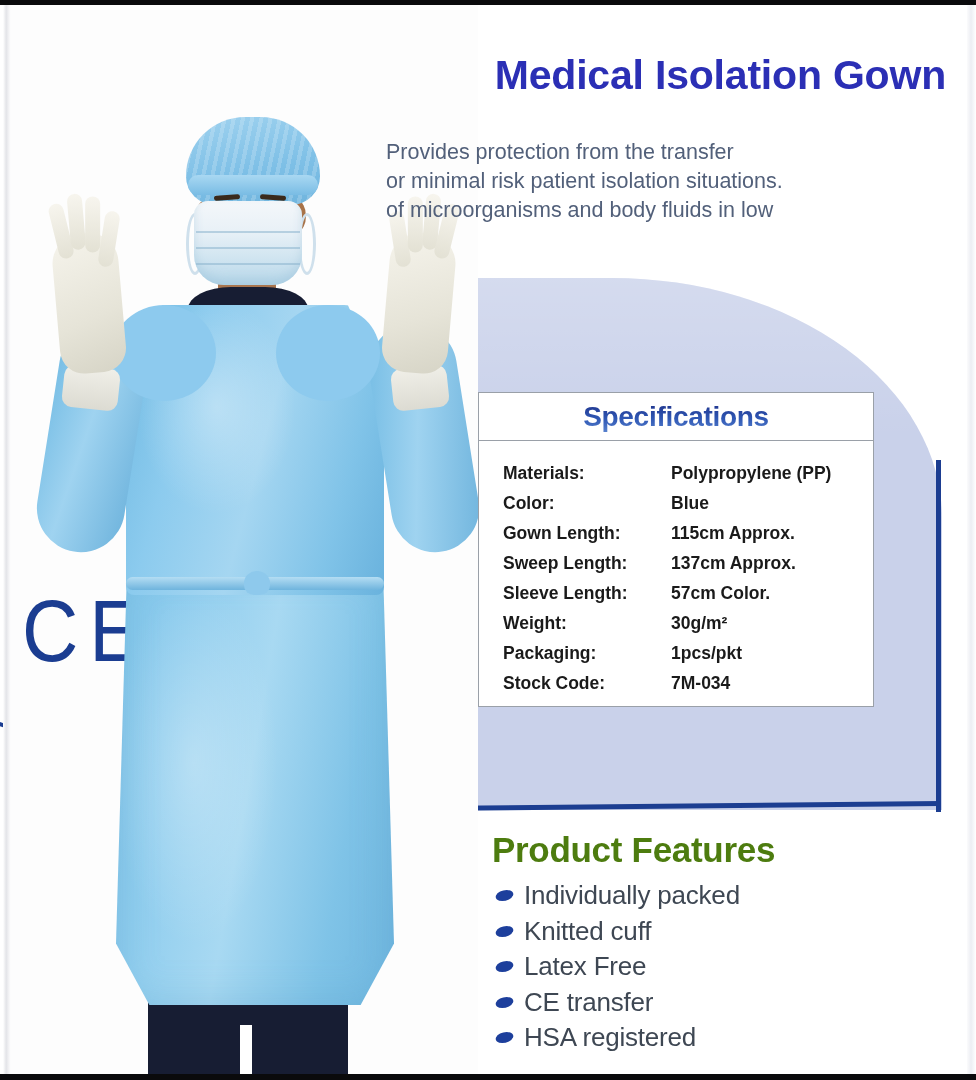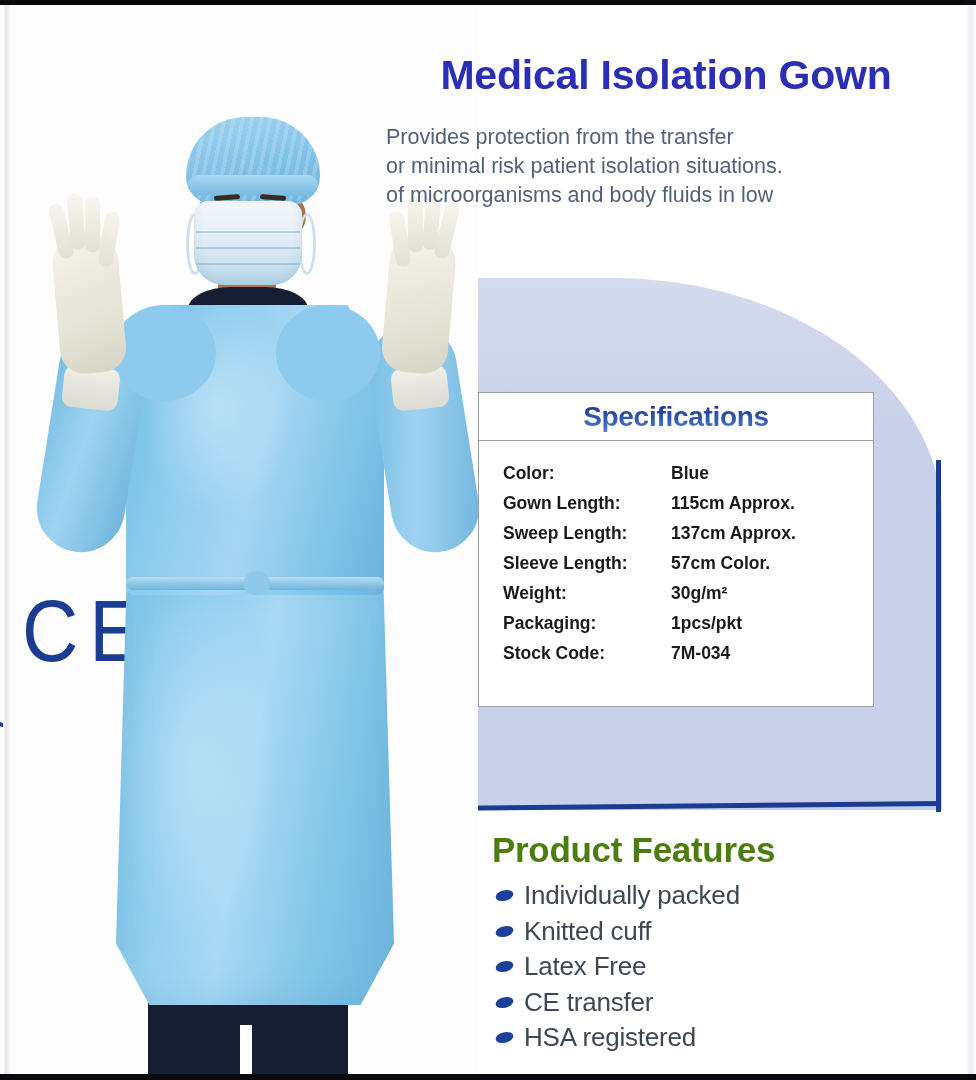--- a/index.html
+++ b/index.html
@@ -139,26 +139,26 @@
     box-shadow:inset 0 -6px 10px rgba(150,190,215,.4);}
   .mask-pleat{position:absolute;left:188px;width:104px;height:2px;background:rgba(140,180,205,.55);z-index:28;}
   .mask-loop{position:absolute;width:12px;height:56px;border:3px solid #cfe0ec;border-radius:50%;z-index:26;}
 
   
   .photo-bg{position:absolute;left:8px;top:5px;width:470px;height:1069px;background:#fdfdfd;z-index:9;}
 
   
   .title{
     position:absolute;left:386px;top:52px;width:560px;
-    text-align:center;
+    text-align:right;
     font-size:41px;font-weight:bold;color:#2b2fb5;
     letter-spacing:-0.2px;z-index:40;
   }
   .subtitle{
-    position:absolute;left:386px;top:123px;width:570px;
+    position:absolute;left:386px;top:138px;width:570px;
     font-size:21.5px;line-height:29px;color:#52607a;z-index:40;
   }
 
   
   .spec-box{
     position:absolute;left:478px;top:392px;width:396px;height:315px;
     background:#ffffff;border:1.5px solid #9aa0a8;z-index:30;
     box-sizing:border-box;
   }
   .spec-head{
@@ -263,20 +263,24 @@
     <div>or minimal risk patient isolation situations.</div>
     <div>of microorganisms and body fluids in low</div>
   </div>
 
   <div class="spec-box">
     <div class="spec-head">
       <span>Specifications</span>
     </div>
     <div class="spec-body">
       <div class="spec-row">
+        <div class="spec-key">Materials:</div>
+        <div class="spec-val">Polypropylene (PP)</div>
+      </div>
+      <div class="spec-row">
         <div class="spec-key">Color:</div>
         <div class="spec-val">Blue</div>
       </div>
       <div class="spec-row">
         <div class="spec-key">Gown Length:</div>
         <div class="spec-val">115cm Approx.</div>
       </div>
       <div class="spec-row">
         <div class="spec-key">Sweep Length:</div>
         <div class="spec-val">137cm Approx.</div>

